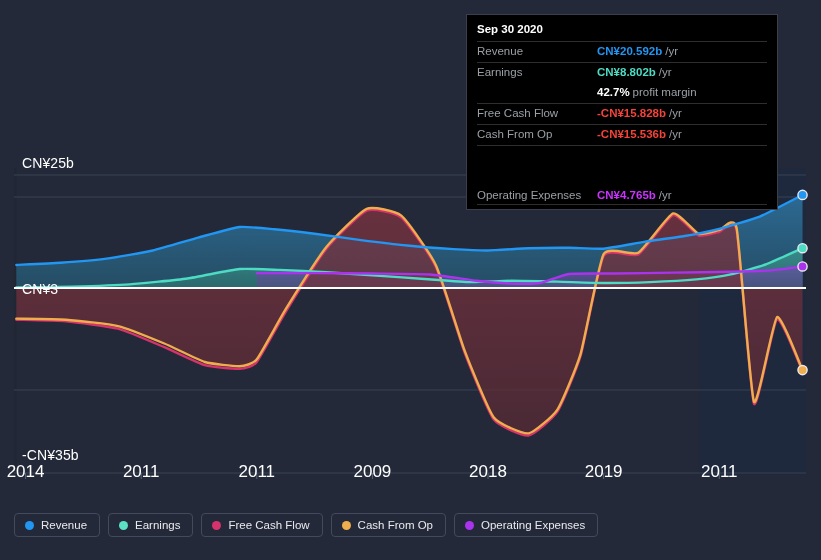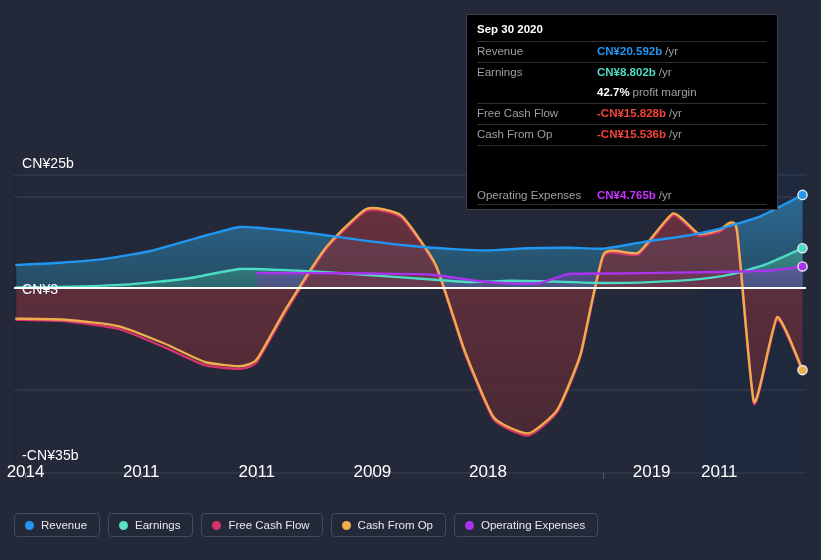--- a/index.html
+++ b/index.html
@@ -200,21 +200,21 @@
   <div class="axis-label" id="y-top-label">CN¥25b</div>
   <div class="axis-label" id="y-zero-label">CN¥3</div>
   <div class="axis-label" id="y-bot-label">-CN¥35b</div>
 
   <div id="x-ticks">
       <div class="x-tick" style="left: 25.562px;">2014</div>
       <div class="x-tick" style="left: 141.182px;">2011</div>
       <div class="x-tick" style="left: 256.803px;">2011</div>
       <div class="x-tick" style="left: 372.423px;">2009</div>
       <div class="x-tick" style="left: 488.044px; text-align: center;">2018</div>
-      <div class="x-tick" style="left: 603.664px; margin-left: 48px;">2019</div>
+      <div class="x-tick" style="left: 603.664px;">2019</div>
       <div class="x-tick" style="left: 719.285px;">2011</div>
     </div>
 
   <div id="tooltip">
     <div class="tt-title">Sep 30 2020</div>
     <div id="tooltip-rows">
         <div class="tt-row">
           <div class="tt-label">Revenue</div>
           <div class="tt-value" style="color: rgb(33, 150, 243);">CN¥20.592b<span class="tt-unit">/yr</span></div>
         </div>

